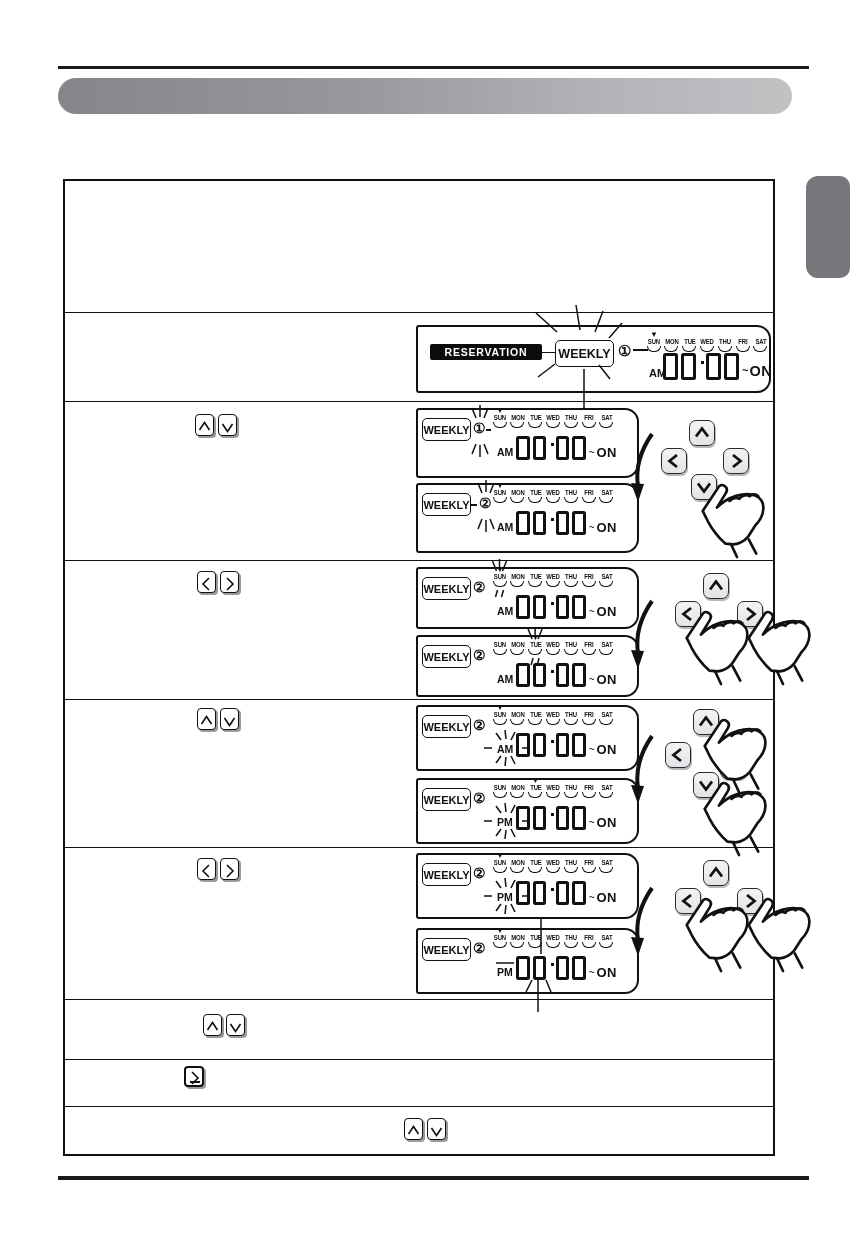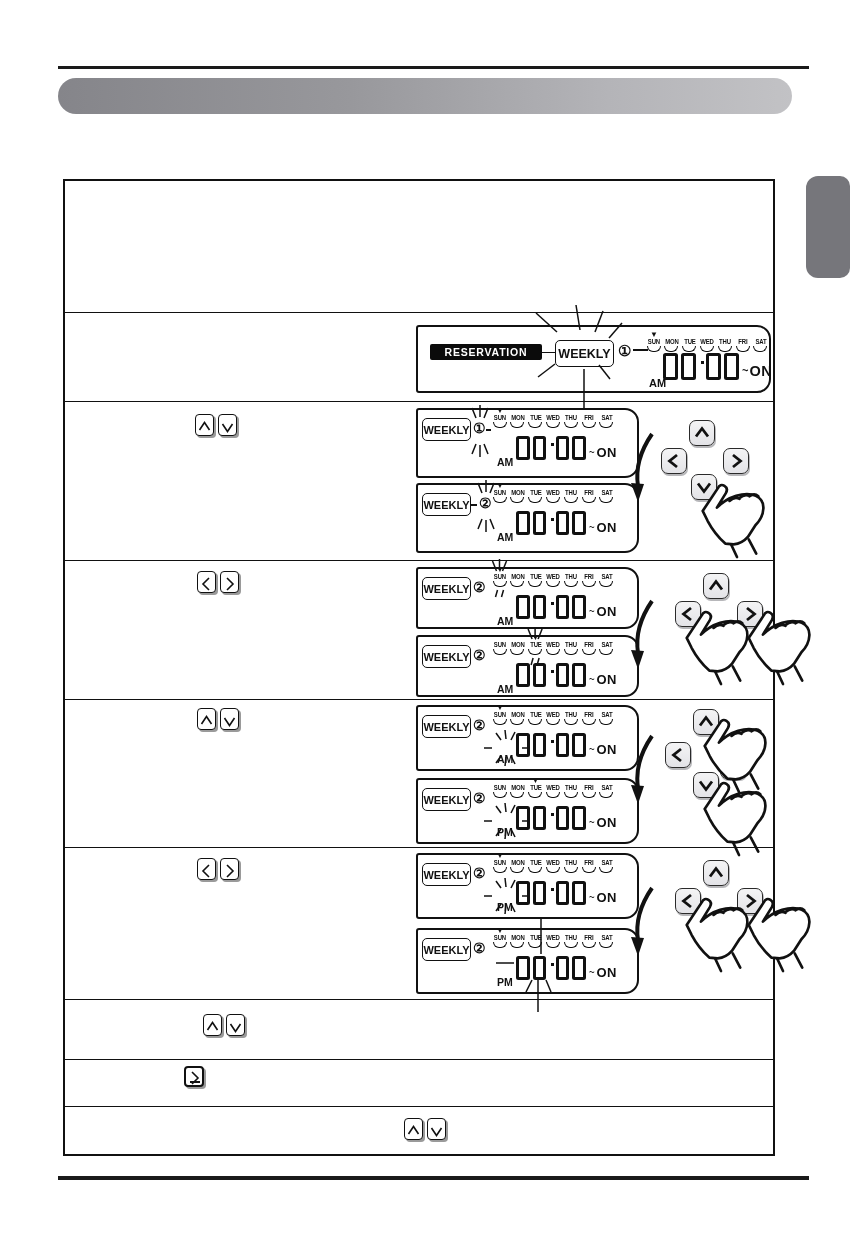--- a/index.html
+++ b/index.html
@@ -14,21 +14,21 @@
   .trow{position:relative;width:100%;box-sizing:border-box;}
   .trow + .trow{border-top:1.6px solid #111;}
   
   .lcd{position:absolute;border:2px solid #111;border-radius:3px 14px 14px 3px;background:#fff;box-sizing:border-box;}
   .lcd .wbox{position:absolute;border:1.8px solid #111;border-radius:5px;font-weight:bold;display:flex;align-items:center;justify-content:center;background:#fff;}
   .lcd .prog{position:absolute;font-weight:bold;}
   .lcd .dash{position:absolute;background:#111;height:1.8px;}
   .lcd .dlab{position:absolute;font-weight:bold;text-align:center;transform:scaleX(.92);transform-origin:center;letter-spacing:-.2px;}
   .lcd .cup{position:absolute;border:1.3px solid #111;border-top:none;border-radius:0 0 6px 6px;box-sizing:border-box;background:#fff;}
   .lcd .mark{position:absolute;font-size:8px;line-height:8px;}
-  .lcd .ampm{position:absolute;font-weight:bold;margin-top:10px;}
+  .lcd .ampm{position:absolute;font-weight:bold;}
   .lcd .dig{position:absolute;border:3.2px solid #111;border-radius:2.5px;box-sizing:border-box;background:#fff;}
   .lcd .cdot{position:absolute;background:#111;}
   .lcd .tld{position:absolute;font-weight:bold;}
   .lcd .onlab{position:absolute;font-weight:bold;letter-spacing:.5px;}
   .lcd .badge{position:absolute;background:#0b0b0b;color:#fff;font-weight:bold;display:flex;align-items:center;justify-content:center;border-radius:2px;letter-spacing:.8px;}
   .lcd svg.rays{position:absolute;overflow:visible;pointer-events:none;}
   
   .keyrow{position:absolute;display:flex;gap:4px;}
   .keyic{position:relative;width:19px;height:22px;border:1.6px solid #111;border-radius:4px;background:#fff;
     box-shadow:2px 2px 0 #9a9a9a;box-sizing:border-box;display:flex;align-items:center;justify-content:center;}

